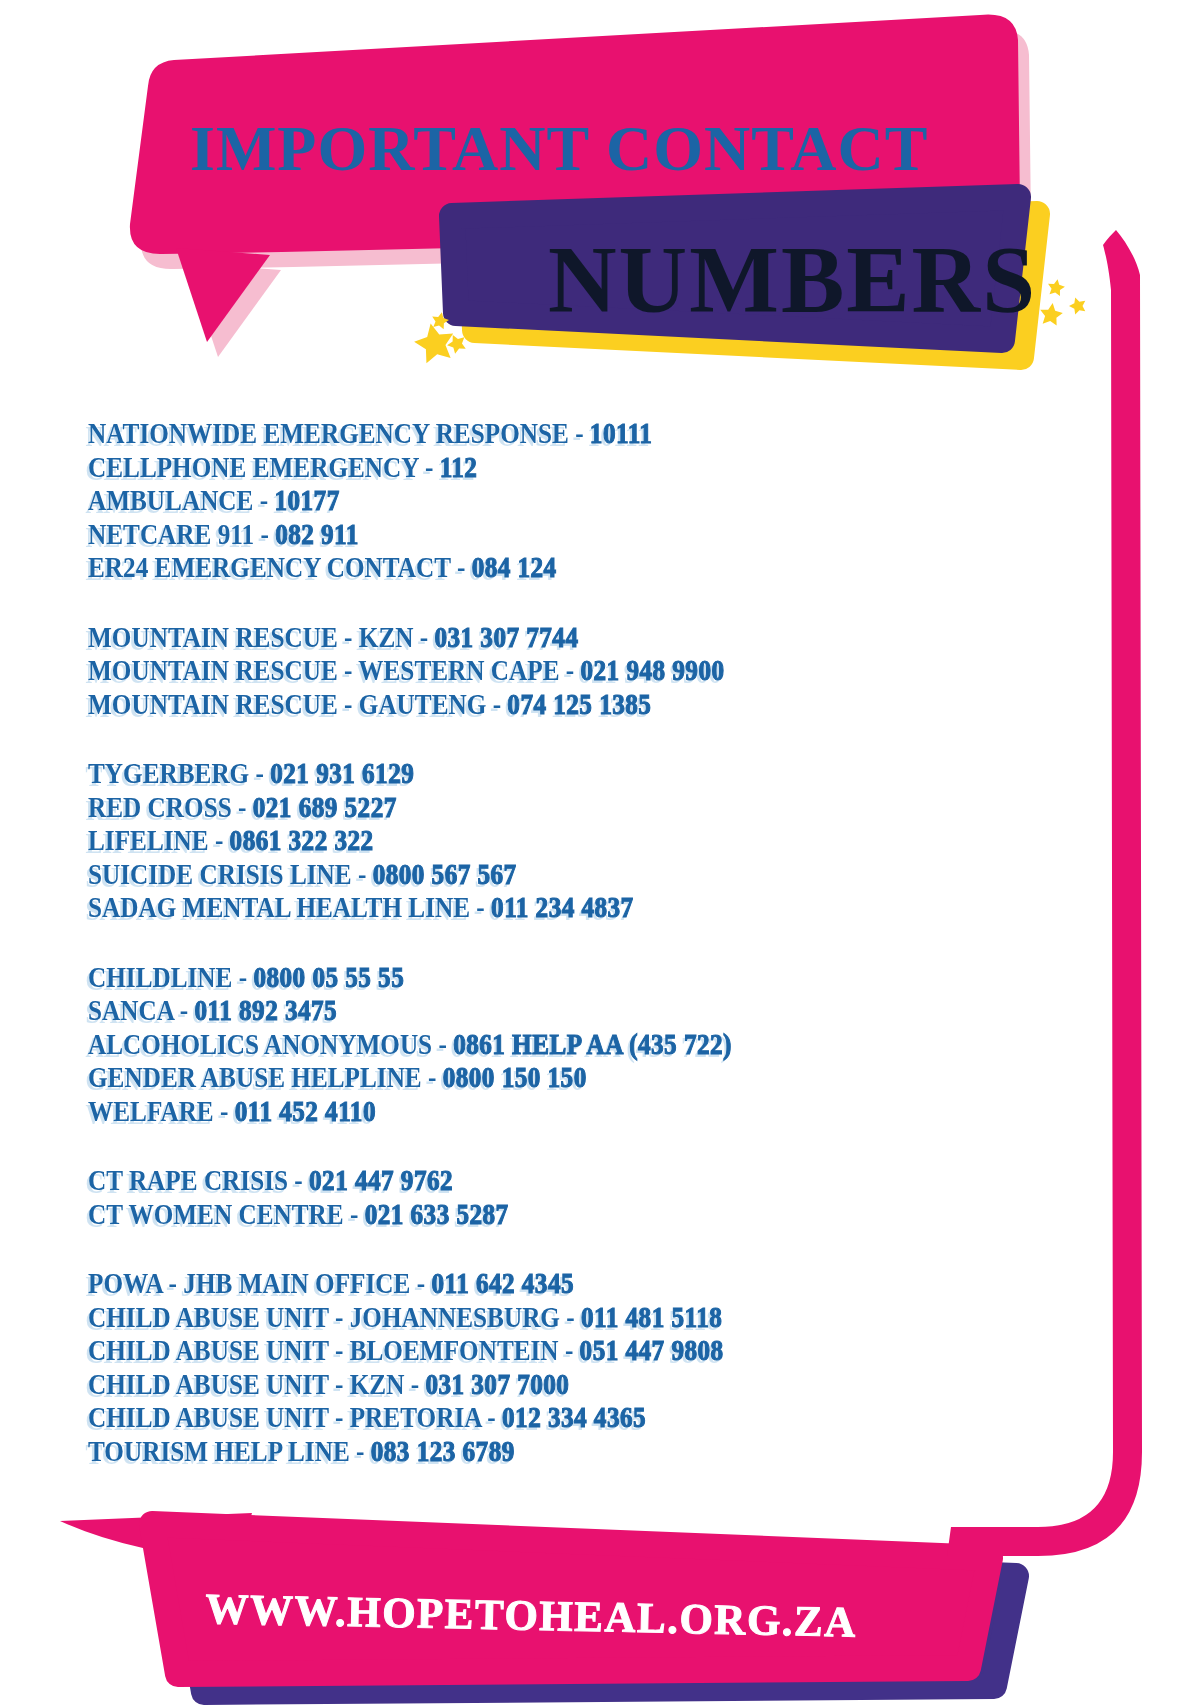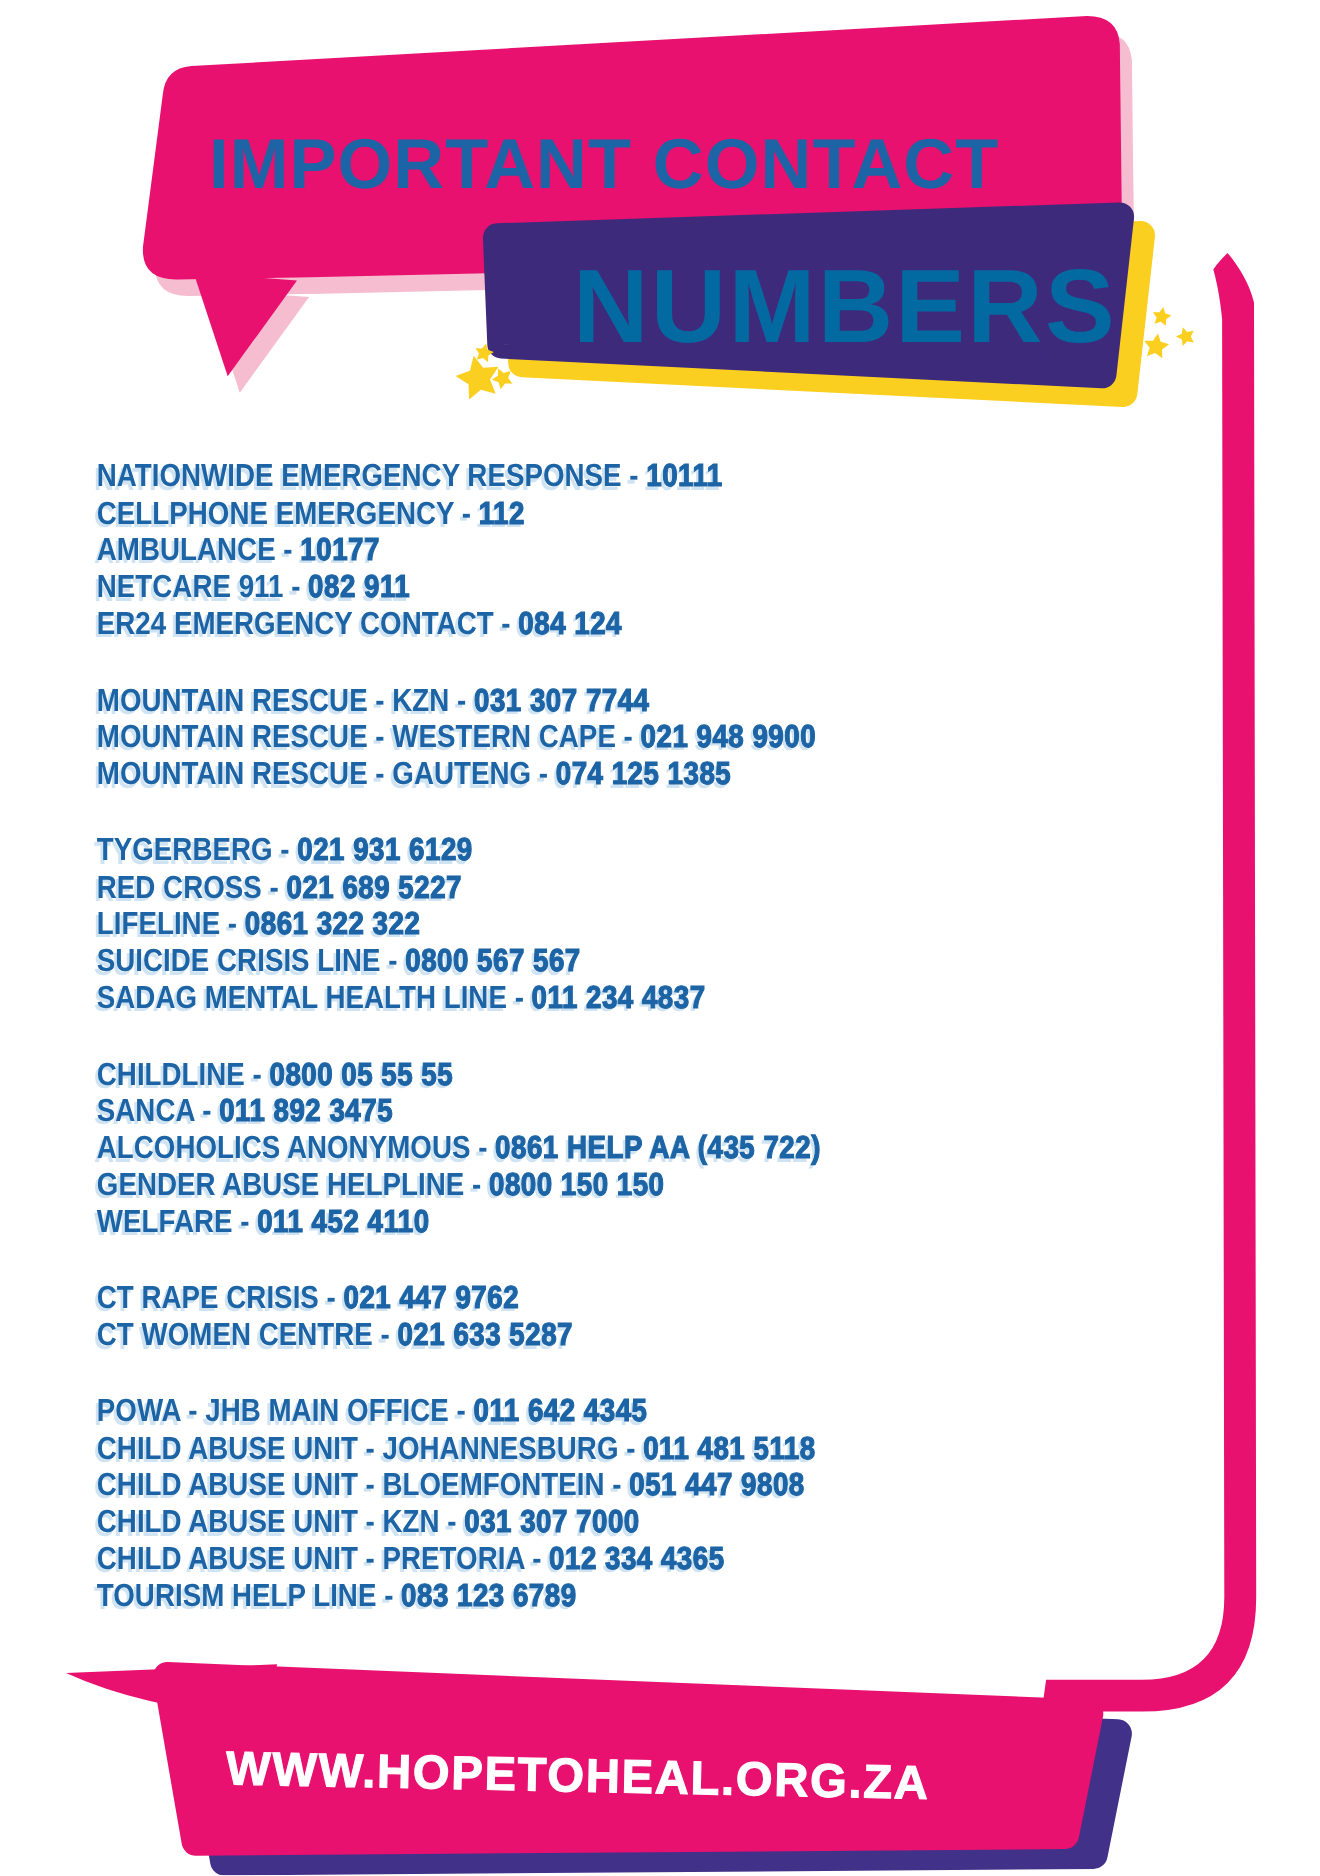--- a/index.html
+++ b/index.html
@@ -1,42 +1,42 @@
 <!DOCTYPE html>
 <html style="--pink: #E8116F; --pink-light: #F6BDD0; --purple: #3E2A7B; --purple-shadow: #423189; --yellow: #FBCF20; --blue: #1C64A5;"><head>
 <meta charset="utf-8">
 <style>
   html,body{margin:0;padding:0;background:#ffffff;}
   .poster{
     position:relative;
     width:1200px;height:1705px;
     background:#ffffff;
     overflow:hidden;
-    font-family:Liberation Sans, sans-serif;
+    font-family:Liberation Serif, serif;
   }
   .poster svg.deco{position:absolute;left:0;top:0;width:1200px;height:1705px;}
 
   
   .shape-pink{fill:var(--pink);}
   .shape-pink-light{fill:var(--pink-light);}
   .shape-purple{fill:var(--purple);stroke:var(--purple);stroke-width:26;stroke-linejoin:round;}
   .shape-yellow-offset{fill:var(--yellow);stroke:var(--yellow);stroke-width:26;stroke-linejoin:round;}
   .shape-footer-pink{fill:var(--pink);stroke:var(--pink);stroke-width:26;stroke-linejoin:round;}
   .shape-footer-shadow{fill:var(--purple-shadow);stroke:var(--purple-shadow);stroke-width:26;stroke-linejoin:round;}
   .star{fill:var(--yellow);}
 
   .title-top{
     position:absolute;left:190px;top:112px;
     font-size:64px;font-weight:bold;letter-spacing:1px;
     color:var(--blue);white-space:nowrap;
   }
   .title-bottom{
-    position:absolute;left:521px;top:225px;
+    position:absolute;left:548px;top:225px;
     font-size:95px;font-weight:bold;letter-spacing:2px;
-    color:#0369a1;white-space:nowrap;
+    color:#0f172a;white-space:nowrap;
   }
   .contacts{
     position:absolute;left:88px;top:417px;
     transform:scaleX(0.87);transform-origin:0 0;
     color:var(--blue);
   }
   .contact-group{margin-bottom:36px;}
   .contact-line{
     font-size:29px;font-weight:bold;line-height:33.5px;
     white-space:nowrap;

